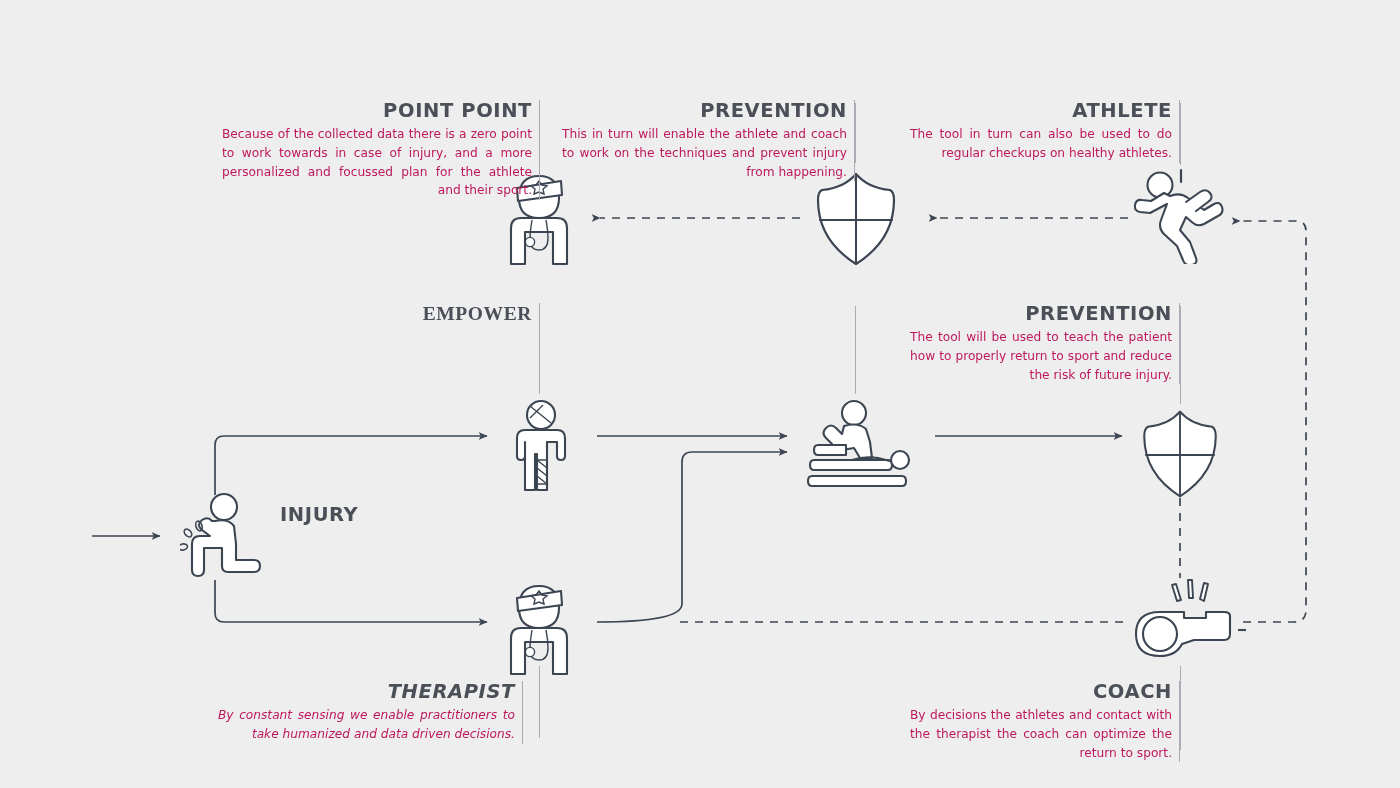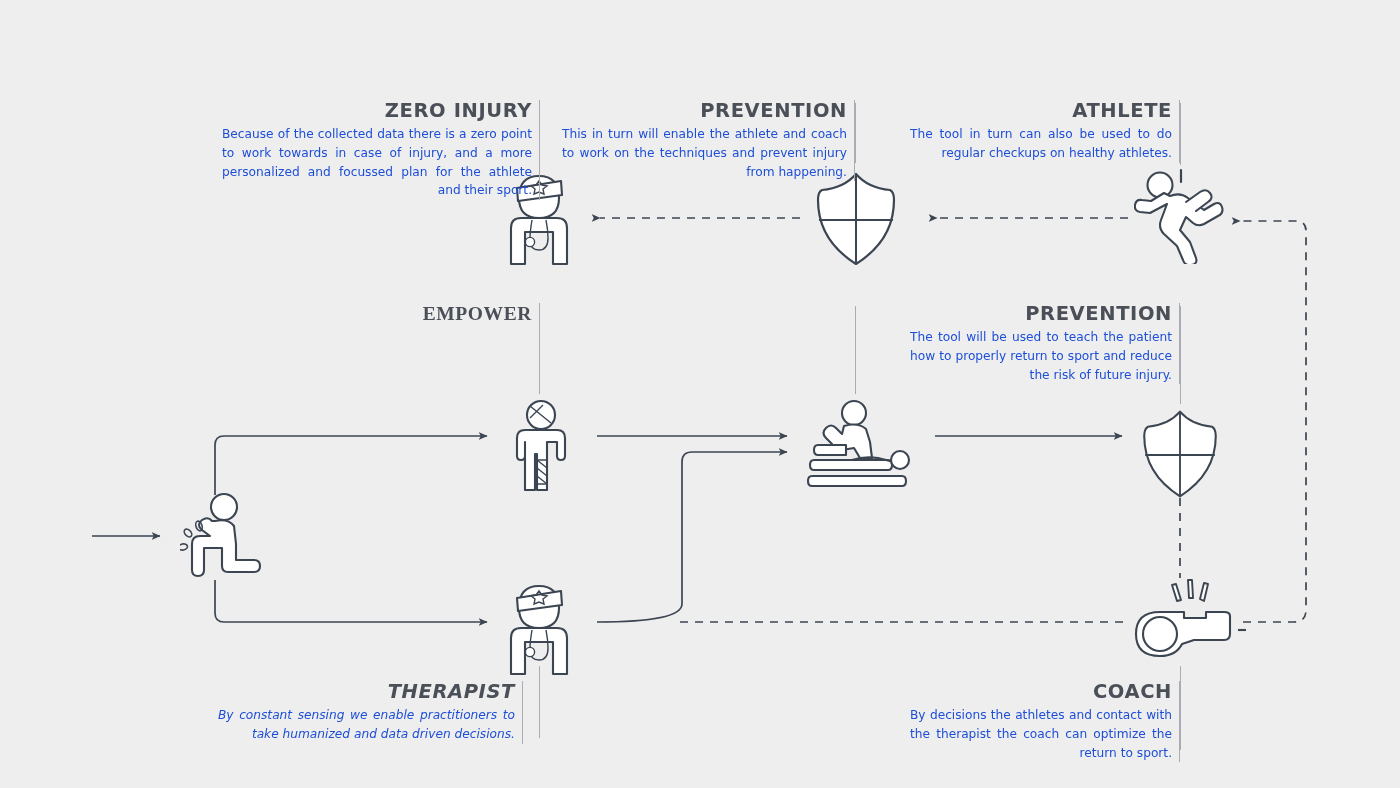--- a/index.html
+++ b/index.html
@@ -33,21 +33,21 @@
     font-size: 19.5px;
     font-weight: bold;
     letter-spacing: 0.6px;
     color: #4a4f58;
     margin: 0 0 4px 0;
     line-height: 1.1;
   }
   .block .body {
     font-size: 12.2px;
     line-height: 1.52;
-    color: #1d4ed8;
+    color: #be185d;
     margin: 0;
   }
   .block.right {
     text-align: right;
     border-right: 1px solid #a9adb3;
     padding-right: 7px;
   }
   .block.right .body {
     text-align: justify;
     text-align-last: right;
@@ -202,21 +202,21 @@
     </g>
     <g fill="#ffffff" stroke="#3c4552" stroke-width="1.9" stroke-linejoin="round">
       <path d="M52,16 L57,32 L53,33 L48,17 Z"></path>
       <path d="M68,12 L69,30 L65,30 L64,12 Z"></path>
       <path d="M84,16 L80,33 L76,31 L80,15 Z"></path>
     </g>
     <path d="M114,62 L122,62" stroke="#3c4552" stroke-width="2.1"></path>
   </svg>
 
   <div class="block right" style="left:222px;top:100px;">
-    <div class="title">ZERO INJURY</div>
+    <div class="title">POINT POINT</div>
     <p class="body">Because of the collected data there is a zero point to work towards in case of injury, and a more personalized and focussed plan for the athlete and their sport.</p>
   </div>
 
   <div class="block right" style="left:562px;top:100px;width:285px;">
     <div class="title">PREVENTION</div>
     <p class="body">This in turn will enable the athlete and coach to work on the techniques and prevent injury from happening.</p>
   </div>
 
   <div class="block right" style="left:910px;top:100px;width:262px;">
     <div class="title">ATHLETE</div>
@@ -227,20 +227,21 @@
     <div class="title">EMPOWER</div>
   </div>
 
 
   <div class="block right" style="left:910px;top:303px;width:262px;">
     <div class="title">PREVENTION</div>
     <p class="body">The tool will be used to teach the patient how to properly return to sport and reduce the risk of future injury.</p>
   </div>
 
   <div class="block plain" style="left:280px;top:504px;">
+    <div class="title">INJURY</div>
   </div>
 
   <div class="block right" style="left:218px;top:681px;width:297px;font-style:italic;">
     <div class="title">THERAPIST</div>
     <p class="body">By constant sensing we enable practitioners to take humanized and data driven decisions.</p>
   </div>
 
   <div class="block right" style="left:910px;top:681px;width:262px;">
     <div class="title">COACH</div>
     <p class="body">By decisions the athletes and contact with the therapist the coach can optimize the return to sport.</p>

